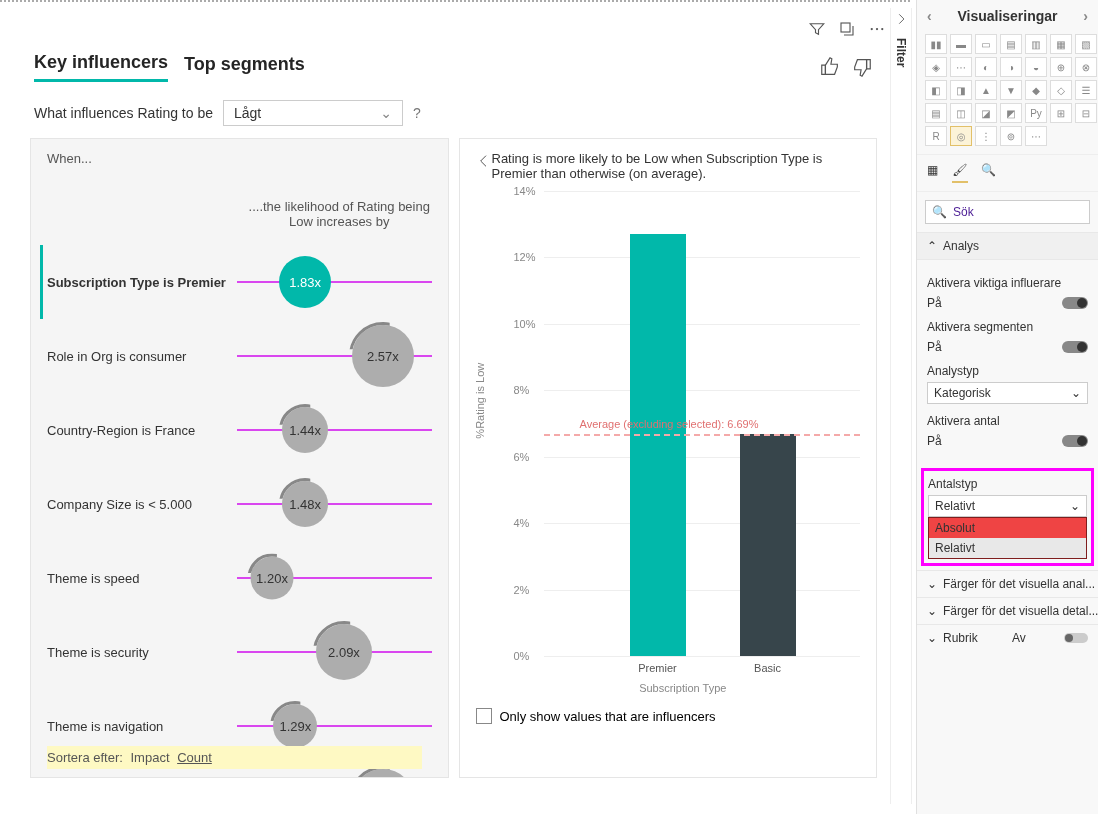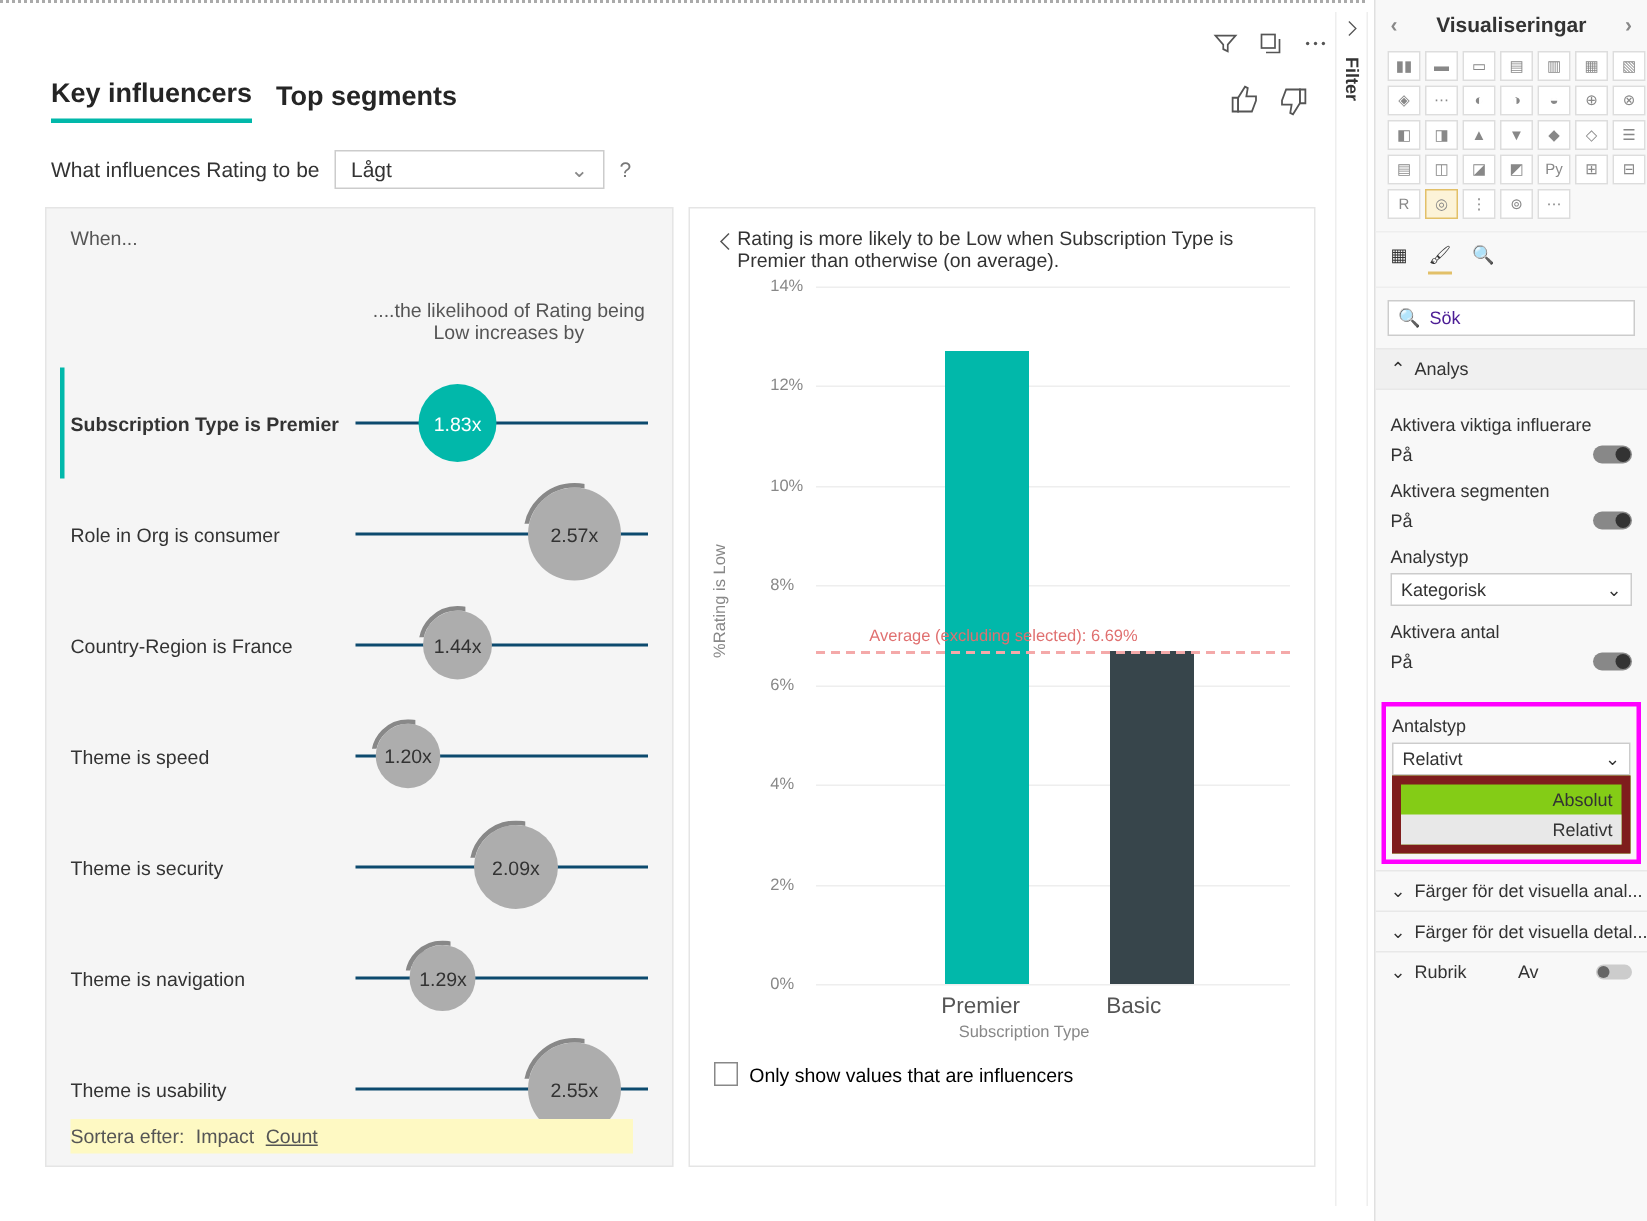--- a/index.html
+++ b/index.html
@@ -32,41 +32,41 @@
 .inf-right { flex: 1; background: #fff; border: 1px solid #e5e5e5; padding: 12px 16px; position: relative; }
 
 .lh-header { display: flex; font-size: 13px; color: #555; margin-bottom: 16px; }
 .lh-left { flex: 0 0 200px; }
 .lh-right { flex: 1; text-align: center; margin-top: 48px; }
 
 .factor-row { display: flex; align-items: center; height: 74px; font-size: 13px; }
 .factor-label { flex: 0 0 190px; color: #333; padding-right: 8px; }
 .factor-row.selected .factor-label { font-weight: 600; }
 .factor-row.selected { border-left: 3px solid #01b8aa; padding-left: 4px; margin-left: -7px;}
-.factor-line { flex: 1; position: relative; height: 2px; background: #0c4a6e; }
+.factor-line { flex: 1; position: relative; height: 2px; background: #d946ef; }
 .bubble { position: absolute; top: 50%; transform: translate(-50%,-50%); border-radius: 50%; display: flex; align-items: center; justify-content: center; font-size: 13px; color: #fff; }
 .bubble.selected { background: #01b8aa; }
 .bubble.grey { background: #adadad; color: #333; }
 .bubble.grey::before { content:''; position:absolute; inset:-3px; border:3px solid #888; border-radius:50%; clip-path: polygon(0 0, 60% 0, 60% 40%, 0 40%);}
 
 .sort-row { position: absolute; bottom: 8px; left: 16px; font-size: 13px; color: #555; background:#fef9c3; padding:4px 0; width:90%;}
 .sort-row .link { cursor: pointer; margin-left: 4px; }
 .sort-row .link.active { text-decoration: underline; }
 
 .chart-title { font-size: 13px; color: #333; display: flex; align-items: flex-start; margin-bottom: 10px; }
 .chart-title svg { flex: 0 0 16px; margin-top: 2px;}
 .chart-plot { position: relative; height: 505px; margin-left: 30px; }
 .yaxis-label { position: absolute; left: -26px; top: 50%; transform: rotate(-90deg) translateX(15%); font-size: 11px; color: #888; transform-origin: left; }
 .plot-area { position: absolute; left: 14px; top: 0; right: 0; bottom: 40px; }
 .grid-line { position: absolute; left: 24px; right: 0; border-top: 1px solid #eee; }
 .ytick { position: absolute; left: -6px; font-size: 11px; color: #888; transform: translateY(-50%); }
 .bar { position: absolute; bottom: 0; width: 56px; }
 .bar1 { background: #01b8aa; }
 .bar2 { background: #37454b; }
-.xtick { position: absolute; font-size: 15px; color: #555; width: 60px; }
+.xtick { position: absolute; font-size: 11px; color: #555; text-align: center; width: 60px; }
 .xaxis-label { position: absolute; bottom: 2px; left: 0; right: 0; text-align: center; font-size: 11px; color: #888; }
 .avg-line { position: absolute; left: 24px; right: 0; border-top: 2px dashed #f4a9a9; }
 .avg-label { position: absolute; font-size: 11px; color: #e07070; }
 .check-row { display: flex; align-items: center; gap: 8px; font-size: 13px; color: #000000; margin-top: 12px;}
 .checkbox { width: 16px; height: 16px; border: 1px solid #888; }
 
 
 .filter-rail { position: absolute; left: 890px; top: 8px; width: 22px; height: 796px; border-left:1px solid #eee; border-right:1px solid #eee; display:flex; flex-direction:column; align-items:center; padding-top:4px; gap:12px; color:#555;}
 .filter-rail .label { writing-mode: vertical-rl; font-size: 12px; font-weight:600; color:#333;}
 
@@ -80,21 +80,21 @@
 .pane-toolbar .active { border-bottom:2px solid #e2c069;}
 .search-box { margin:8px; border:1px solid #ccc; padding:4px 6px; display:flex; gap:6px; align-items:center; background:#fff;}
 .section-h { padding:6px 10px; border-top:1px solid #e8e8e8; border-bottom:1px solid #e8e8e8; display:flex; align-items:center; gap:6px; background:#f0f0f0; cursor:pointer;}
 .section-body { padding:6px 10px 10px 10px; }
 .toggle-row { display:flex; justify-content:space-between; align-items:center; margin:6px 0;}
 .toggle { width:26px; height:12px; border-radius:6px; background:#888; position:relative;}
 .toggle::after { content:''; position:absolute; right:1px; top:1px; width:10px; height:10px; border-radius:50%; background:#333;}
 .field-label { font-size:12px; color:#333; margin-top:10px; margin-bottom:4px;}
 .mini-drop { border:1px solid #ccc; background:#fff; padding:3px 6px; display:flex; justify-content:space-between; align-items:center; cursor:pointer;}
 .highlight-box { border:3px solid #ff00ff; margin:4px; padding:4px;}
-.option-list { border:6px solid #7f1d1d; background:#84cc16;text-align:right;}
+.option-list { border:1px solid #7f1d1d; background:#ef4444;}
 .option-item { padding:3px 6px; cursor:pointer;}
 .option-item.sel { background:#e8e8e8;}
 .collapsed-row { padding:6px 10px; border-top:1px solid #e8e8e8; display:flex; align-items:center; gap:6px; cursor:pointer; white-space:nowrap; overflow:hidden; text-overflow:ellipsis;}
 .chev { width:10px; display:inline-block;}
 .right-toggle { width:24px; height:10px; border-radius:5px; background:#ccc; position:relative; margin-left:auto;}
 .right-toggle::after { content:''; position:absolute; left:1px; top:1px; width:8px; height:8px; border-radius:50%; background:#666;}
 svg { display:block;}
 </style>
 </head>
 <body>
@@ -172,20 +172,26 @@
               <div class="factor-row">
                 <div class="factor-label">Role in Org is consumer</div>
                 <div class="factor-line">
                   <div class="bubble grey" style="width: 62px; height: 62px; left: 75%;">2.57x</div>
                 </div>
               </div>
               <div class="factor-row">
                 <div class="factor-label">Country-Region is France</div>
                 <div class="factor-line">
                   <div class="bubble grey" style="width: 46px; height: 46px; left: 35%;">1.44x</div>
+                </div>
+              </div>
+              <div class="factor-row">
+                <div class="factor-label">Company Size is &lt; 5.000</div>
+                <div class="factor-line">
+                  <div class="bubble grey" style="width: 46px; height: 46px; left: 35%;">1.48x</div>
                 </div>
               </div>
               <div class="factor-row">
                 <div class="factor-label">Theme is speed</div>
                 <div class="factor-line">
                   <div class="bubble grey" style="width: 43px; height: 43px; left: 18%;">1.20x</div>
                 </div>
               </div>
               <div class="factor-row">
                 <div class="factor-label">Theme is security</div>

